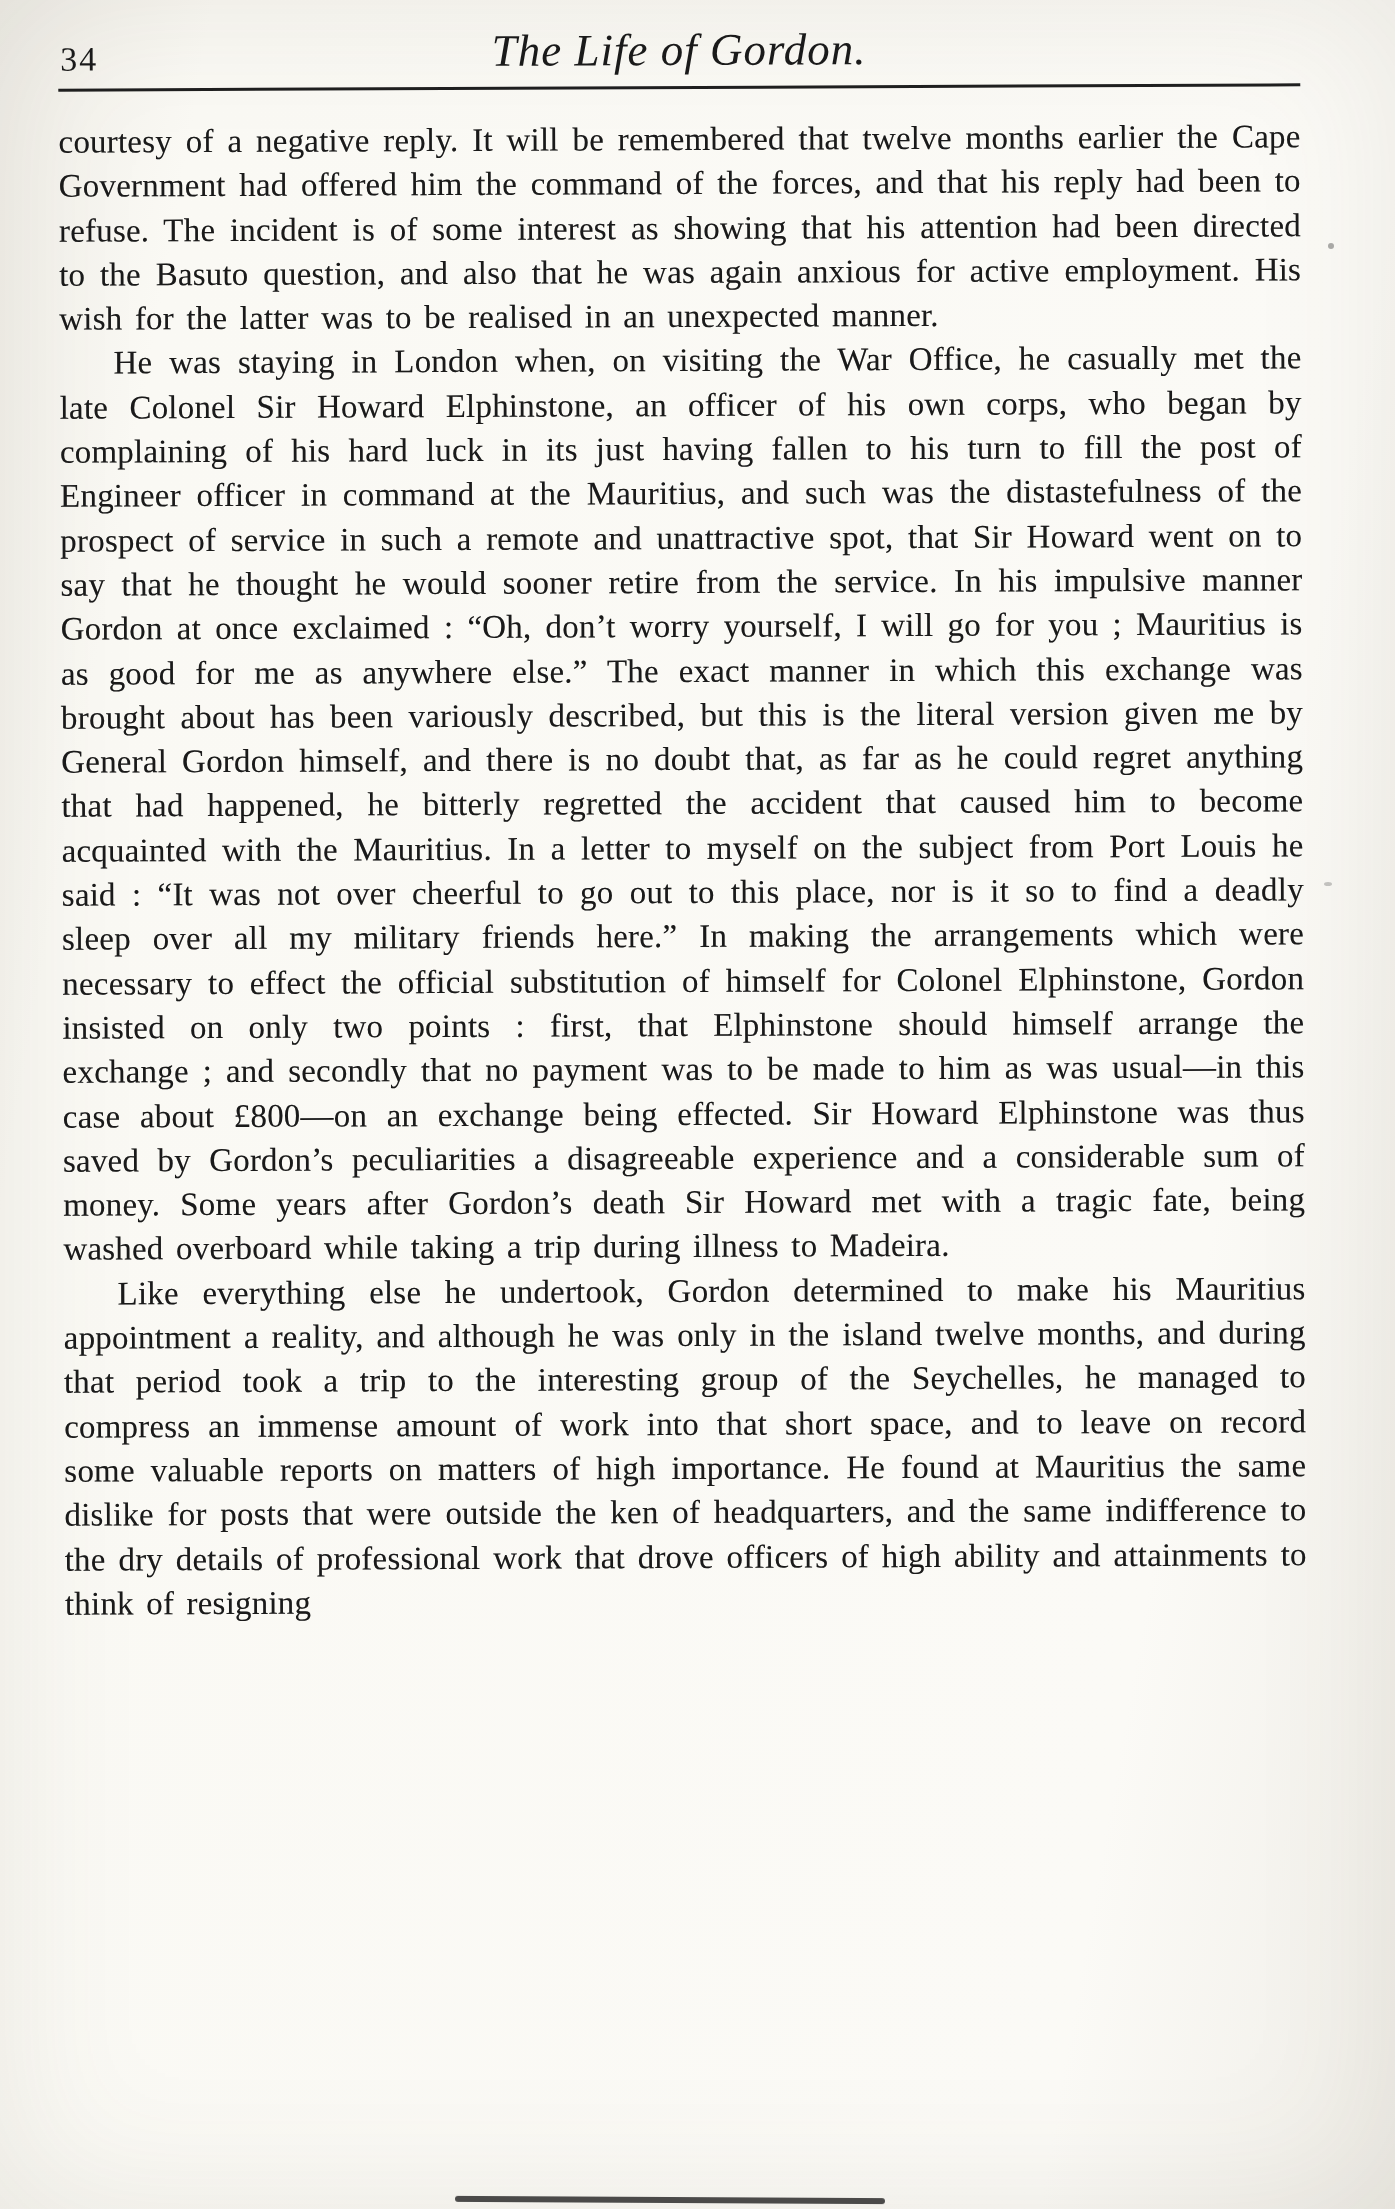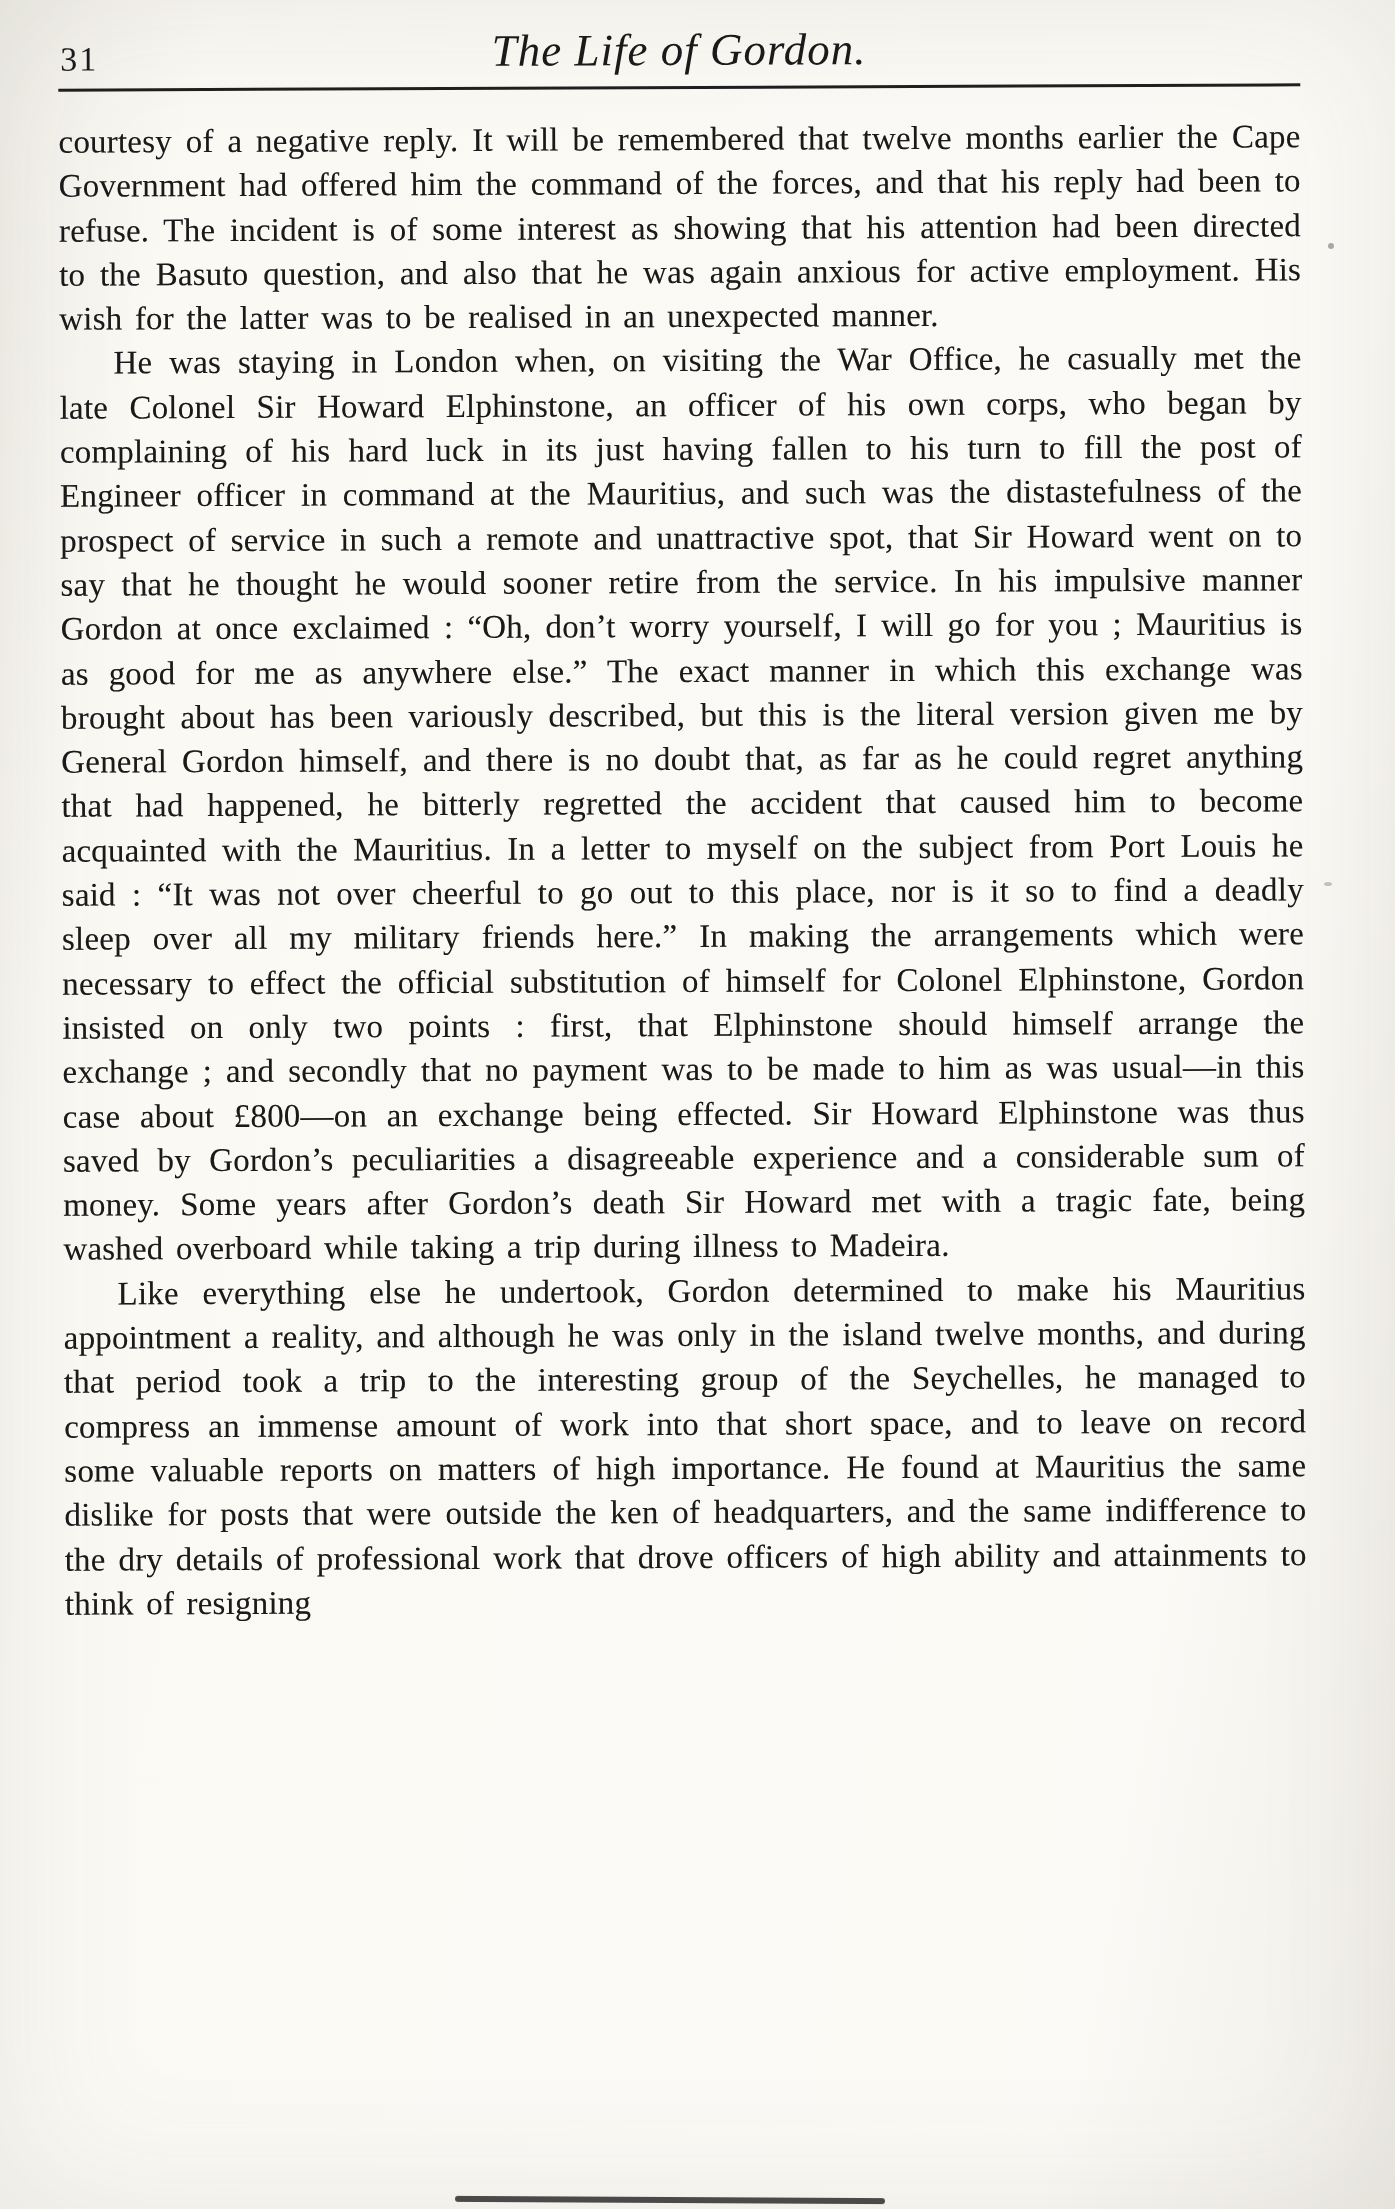--- a/index.html
+++ b/index.html
@@ -83,21 +83,21 @@
   .speck-1 { top: 243px; left: 1328px; width: 6px; height: 6px; }
   .speck-2 { top: 882px; left: 1324px; width: 8px; height: 4px; opacity: 0.3; }
 </style>
 </head>
 <body>
 
 <div class="page">
   <div class="content">
 
     <div class="running-header">
-      <span class="page-number">31</span>
+      <span class="page-number">34</span>
       <div class="running-title">The Life of Gordon.</div>
     </div>
 
     <hr class="header-rule">
 
     <div class="body-text">
       <p>courtesy of a negative reply.  It will be remembered that twelve months earlier the Cape Government had offered him the command of the forces, and that his reply had been to refuse.  The incident is of some interest as showing that his attention had been directed to the Basuto question, and also that he was again anxious for active employment.  His wish for the latter was to be realised in an unexpected manner.</p>
       <p class="indent">He was staying in London when, on visiting the War Office, he casually met the late Colonel Sir Howard Elphinstone, an officer of his own corps, who began by complaining of his hard luck in its just having fallen to his turn to fill the post of Engineer officer in command at the Mauritius, and such was the distastefulness of the prospect of service in such a remote and unattractive spot, that Sir Howard went on to say that he thought he would sooner retire from the service.  In his impulsive manner Gordon at once exclaimed&nbsp;: “Oh, don’t worry yourself, I will go for you&nbsp;; Mauritius is as good for me as anywhere else.”  The exact manner in which this exchange was brought about has been variously described, but this is the literal version given me by General Gordon himself, and there is no doubt that, as far as he could regret anything that had happened, he bitterly regretted the accident that caused him to become acquainted with the Mauritius.  In a letter to myself on the subject from Port Louis he said&nbsp;: “It was not over cheerful to go out to this place, nor is it so to find a deadly sleep over all my military friends here.”  In making the arrangements which were necessary to effect the official substitution of himself for Colonel Elphinstone, Gordon insisted on only two points&nbsp;: first, that Elphinstone should himself arrange the exchange&nbsp;; and secondly that no payment was to be made to him as was usual—in this case about £800—on an exchange being effected.  Sir Howard Elphinstone was thus saved by Gordon’s peculiarities a disagreeable experience and a considerable sum of money.  Some years after Gordon’s death Sir Howard met with a tragic fate, being washed overboard while taking a trip during illness to Madeira.</p>
       <p class="indent">Like everything else he undertook, Gordon determined to make his Mauritius appointment a reality, and although he was only in the island twelve months, and during that period took a trip to the interesting group of the Seychelles, he managed to compress an immense amount of work into that short space, and to leave on record some valuable reports on matters of high importance.  He found at Mauritius the same dislike for posts that were outside the ken of headquarters, and the same indifference to the dry details of professional work that drove officers of high ability and attainments to think of resigning</p>
     </div>

